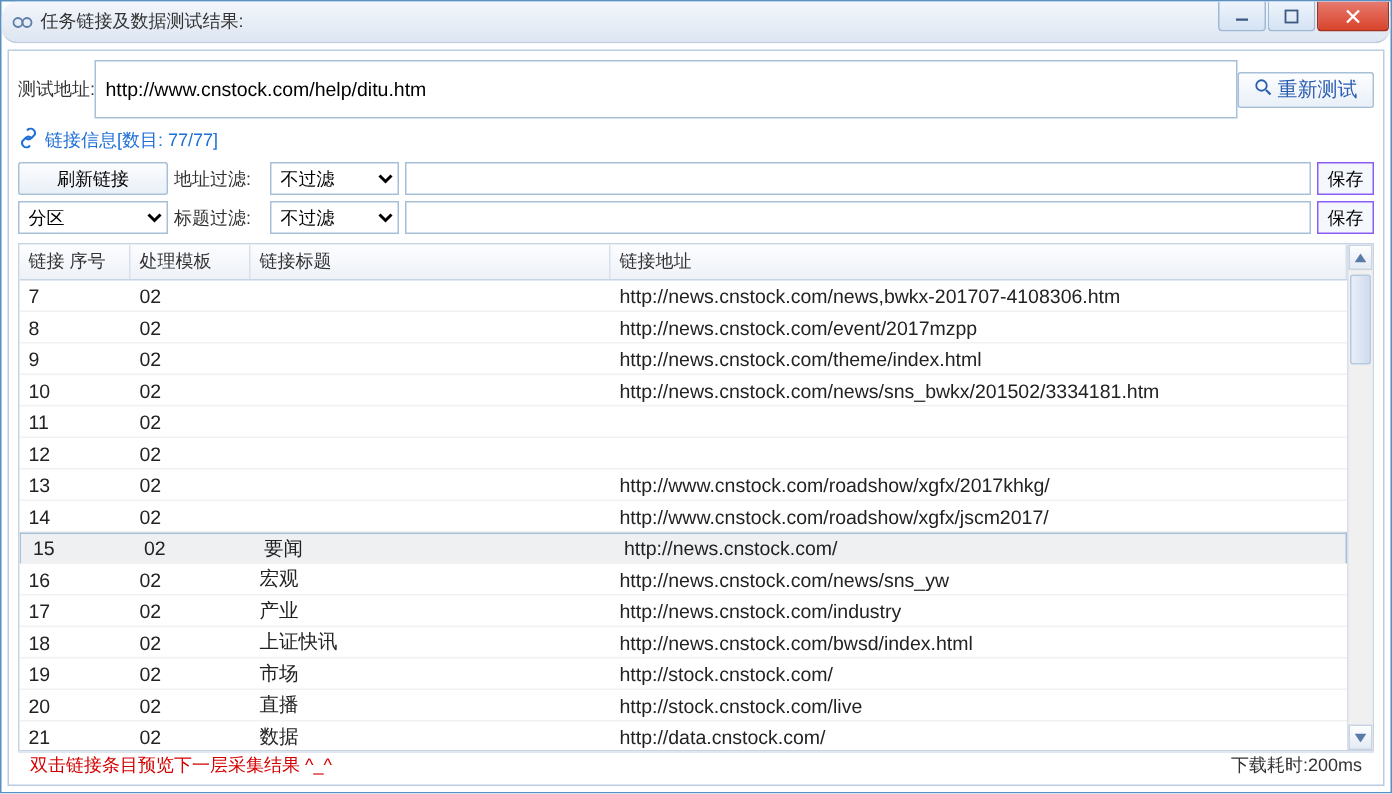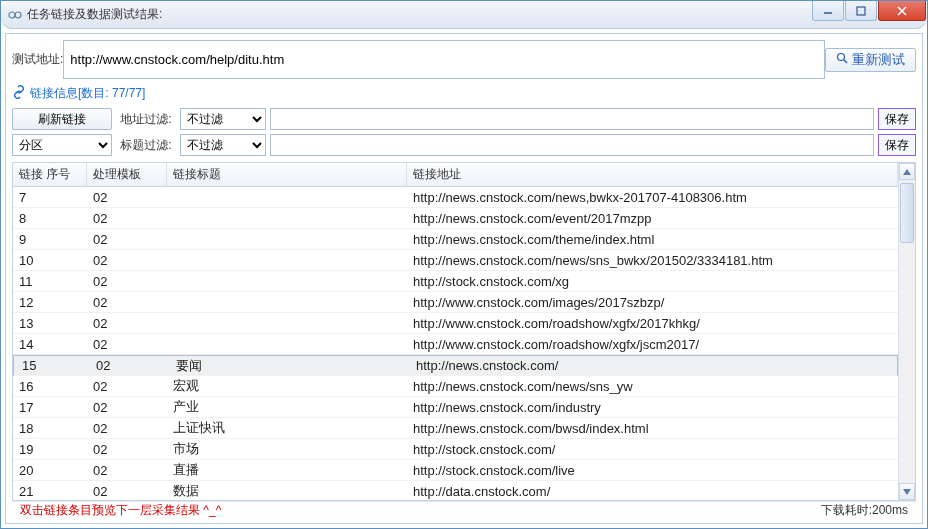--- a/index.html
+++ b/index.html
@@ -21,21 +21,21 @@
 .row { display:flex; align-items:center; margin-bottom:4px; gap:0; }
 .lbl { color:#333; white-space:nowrap; }
 .url-input { flex:1; height:39px; border:1px solid #a8bfd8; padding:0 6px; font-size:13px; }
 .btn-retest { height:24px; padding:0 10px; border:1px solid #a8bfd8; background:linear-gradient(#fdfdfe,#e9f0f8); display:flex; align-items:center; gap:4px; color:#2a5db0; border-radius:2px; cursor:pointer; }
 
 .linkinfo { color:#1e6fd6; display:flex; align-items:center; gap:4px; margin:2px 0 6px 0; }
 .linkinfo svg { stroke:#1e6fd6; }
 
 .filterrow { display:flex; align-items:center; gap:4px; margin-bottom:4px; }
 .btn-plain { height:22px; padding:0 13px; border:1px solid #a8bfd8; background:linear-gradient(#fdfdfe,#e9f0f8); cursor:pointer; font-size:12px; border-radius:2px; }
-.filterlbl { width:60px; text-align:center; }
+.filterlbl { width:60px; text-align:left; }
 .sel { height:22px; border:1px solid #a8bfd8; background:#fff; font-size:12px; padding:0 2px; }
 .sel.filter { width:86px; }
 .sel.partition { width:100px; }
 .filter-input { flex:1; height:22px; border:1px solid #a8bfd8; padding:0 4px; font-size:12px; }
 .savecell { width:38px; text-align:center; height:22px; border:1px solid #8b5cf6; background:#f4f7fb; display:flex; align-items:center; justify-content:center; cursor:pointer; }
 
 .tablewrap { flex:1; border:1px solid #c8d4e4; display:flex; overflow:hidden; margin-top:2px; }
 .tablearea { flex:1; overflow:hidden; display:flex; flex-direction:column; }
 .thead { display:flex; background:linear-gradient(#fcfdff,#eef2f8); border-bottom:1px solid #c8d4e4; height:24px; align-items:center; }
 .th { padding:0 6px; border-right:1px solid #d8e0ec; height:100%; display:flex; align-items:center; color:#333; }
@@ -164,27 +164,25 @@
               <div class="tr">
                 <div class="td c1">10</div>
                 <div class="td c2">02</div>
                 <div class="td c3"></div>
                 <div class="td c4">http://news.cnstock.com/news/sns_bwkx/201502/3334181.htm</div>
               </div>
               <div class="tr">
                 <div class="td c1">11</div>
                 <div class="td c2">02</div>
                 <div class="td c3"></div>
-                <div class="td c4">http://stock.cnstock.com/xg</div>
               </div>
               <div class="tr">
                 <div class="td c1">12</div>
                 <div class="td c2">02</div>
                 <div class="td c3"></div>
-                <div class="td c4">http://www.cnstock.com/images/2017szbzp/</div>
               </div>
               <div class="tr">
                 <div class="td c1">13</div>
                 <div class="td c2">02</div>
                 <div class="td c3"></div>
                 <div class="td c4">http://www.cnstock.com/roadshow/xgfx/2017khkg/</div>
               </div>
               <div class="tr">
                 <div class="td c1">14</div>
                 <div class="td c2">02</div>

